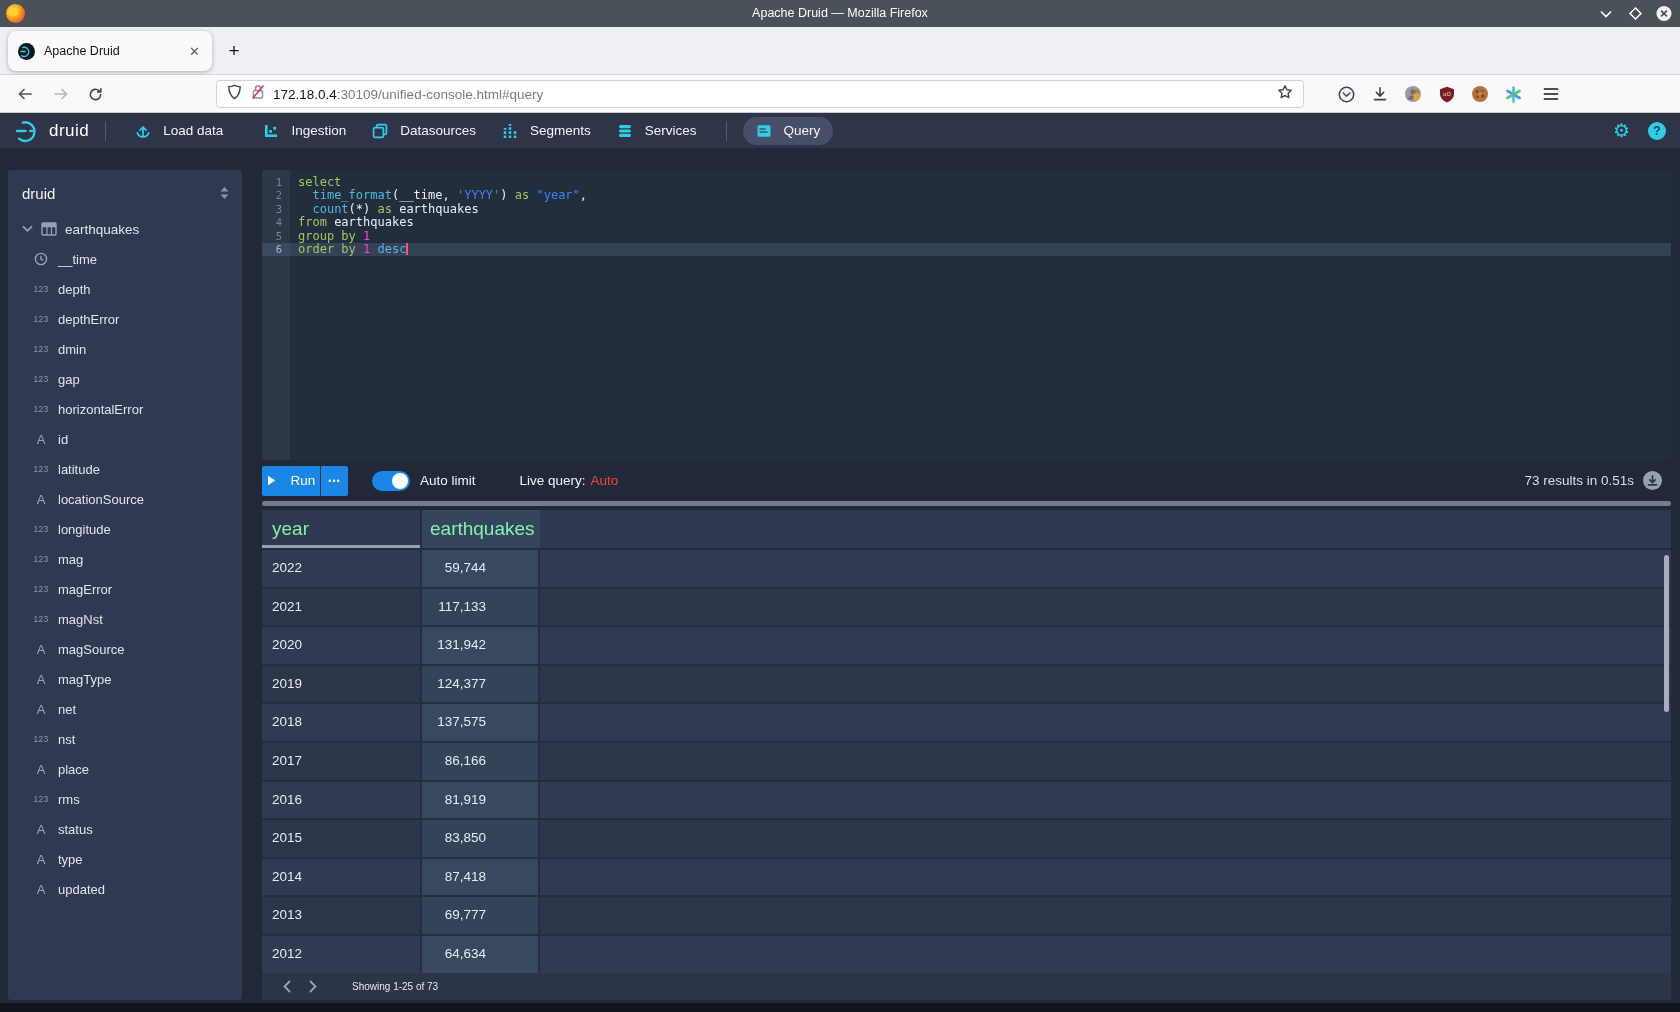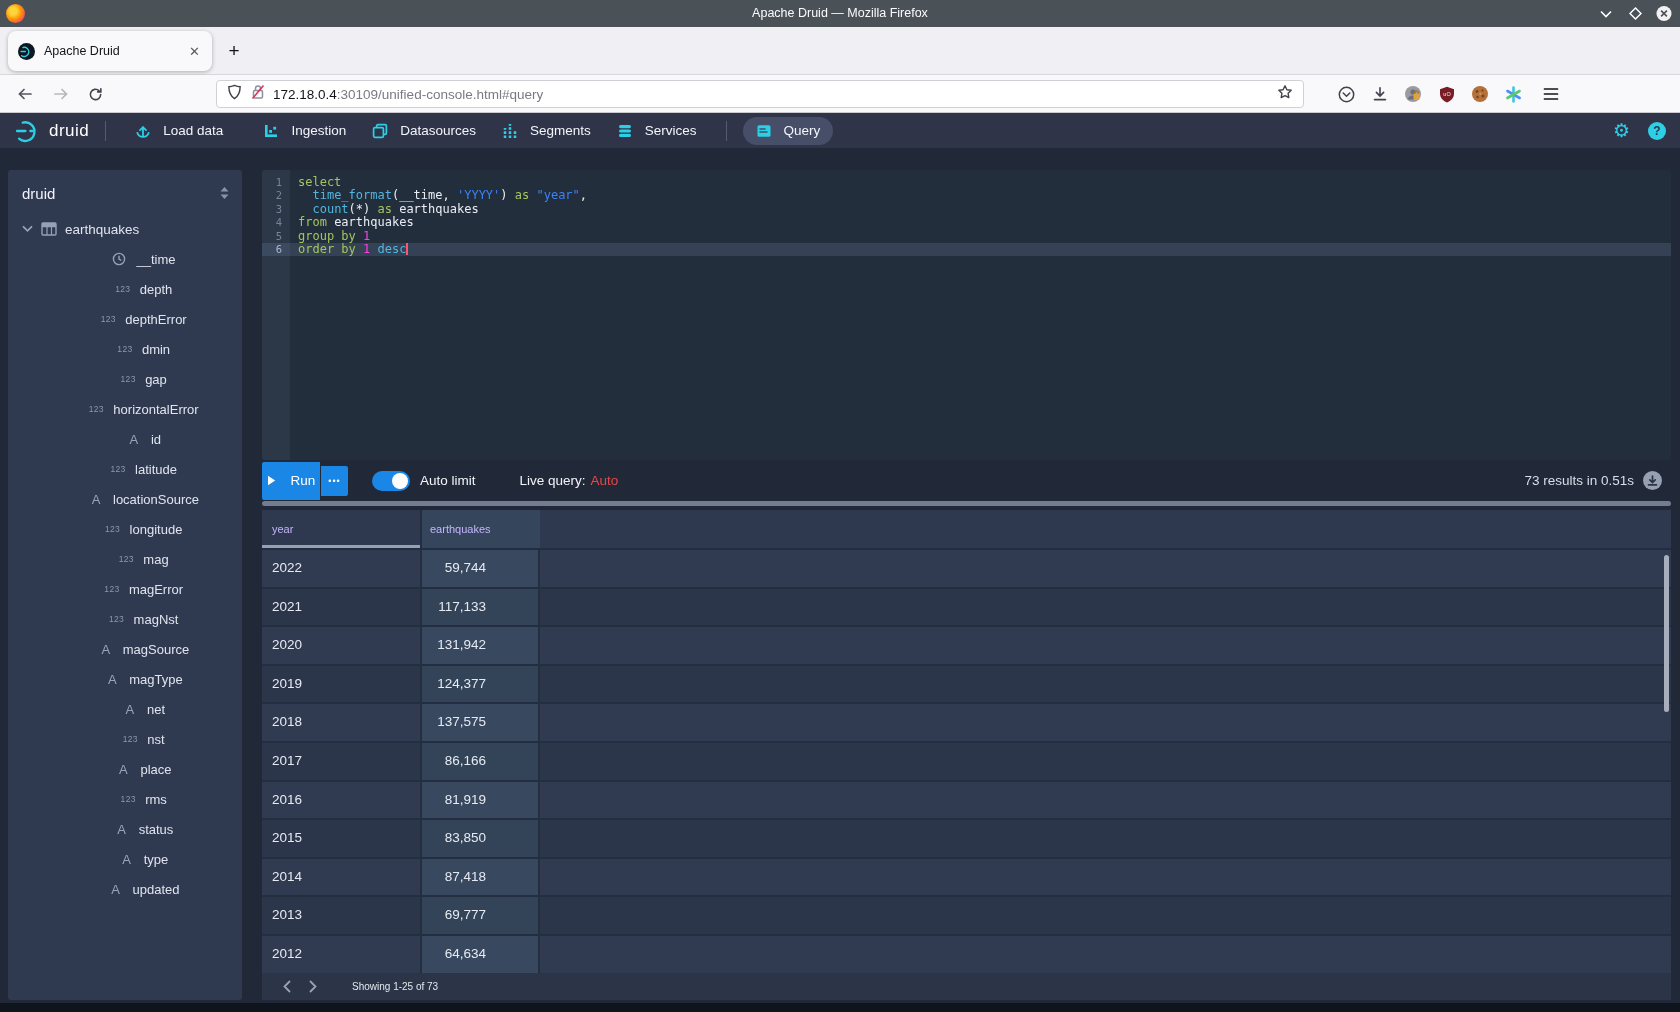--- a/index.html
+++ b/index.html
@@ -54,21 +54,21 @@
   
   .sidebar { position:absolute; left:8px; top:170px; width:234px; height:830px;
     background:#2f3950; border-radius:3px; }
   .schema-row { position:absolute; left:0; top:8px; right:0; height:30px; display:flex;
     align-items:center; padding:0 12px 0 14px; }
   .schema-name { color:#f0f3f9; font-size:15px; flex:1; }
   .tree { position:absolute; left:0; top:44px; right:0; }
   .tree-item { height:30px; display:flex; align-items:center; color:#e0e4ee; font-size:13px; }
   .tree-item.root { padding-left:14px; }
   .tree-item.root .lbl { margin-left:8px; font-size:13.5px; }
-  .tree-item.child { padding-left:34px;justify-content:center; }
+  .tree-item.child { padding-left:22px; }
   .dt-box { width:22px; display:flex; justify-content:center; align-items:center; flex:0 0 auto; }
   .tree-item.child .lbl { margin-left:6px; }
   .dt-num { font-size:8.5px; color:#8e97ac; letter-spacing:.3px; }
   .dt-str { font-size:13px; color:#9aa3b8; }
 
   
   .editor { position:absolute; left:262px; top:170px; width:1409px; height:290px;
     background:#232e3d; border-radius:3px; overflow:hidden; }
   .gutter { position:absolute; left:0; top:0; bottom:0; width:28px; background:#2c3747; padding-top:6px; }
   .g-num { height:13.4px; line-height:13.4px; text-align:right; padding-right:8px;
@@ -78,42 +78,42 @@
   .code-line { height:13.4px; line-height:13.4px; padding-left:8px; white-space:pre;
     font-family:"DejaVu Sans Mono", monospace; font-size:12px; }
   .code-line.active { background:#354154; }
   .tok-p { color:#e9edf4; } .tok-k { color:#a2c65d; } .tok-f { color:#50b7e0; }
   .tok-s { color:#3b82f6; } .tok-n { color:#fa3fe3; }
   .cursor { display:inline-block; width:2px; height:12px; background:#ff5670; vertical-align:-2px; }
 
   
   .runbar { position:absolute; left:262px; top:460px; width:1409px; height:41px;
     display:flex; align-items:center; }
-  .run-btn { height:38px; width:58px; background:#1a86e6; border-radius:2px 0 0 2px; color:#fff;
+  .run-btn { height:30px; width:58px; background:#1a86e6; border-radius:2px 0 0 2px; color:#fff;
     font-size:13.5px; display:flex; align-items:center; justify-content:center; gap:15px; }
   .more-btn { height:30px; width:27px; background:#1a86e6; border-radius:0 2px 2px 0; margin-left:1px;
     color:#fff; font-size:9px; letter-spacing:1px; display:flex; align-items:center; justify-content:center; }
   .toggle { width:38px; height:20px; border-radius:10px; background:#1a86e6; position:relative; margin-left:24px; }
   .toggle .knob { position:absolute; right:2px; top:2px; width:16px; height:16px; border-radius:50%; background:#fff; }
   .runbar-label { color:#f2f4f8; font-size:13.5px; margin-left:10px; }
   .liveq { margin-left:44px; }
   .liveq-val { color:#ef4444; margin-left:5px; }
   .results-summary { margin-left:auto; color:#d9dee9; font-size:13.5px; }
   .dl-circle { width:19px; height:19px; border-radius:50%; background:#97a0b2; margin:0 9px 0 9px;
     display:flex; align-items:center; justify-content:center; }
 
   .splitter { position:absolute; left:262px; top:501px; width:1409px; height:5px;
     background:#737c91; border-radius:3px; }
 
   
   .results { position:absolute; left:262px; top:510px; width:1409px; height:490px;
     background:#2b3547; overflow:hidden; }
   .thead { position:absolute; left:0; right:0; top:0; height:40px; background:#2e384e;
     border-bottom:2px solid #232d40; }
-  .th { position:absolute; top:0; height:38px; line-height:38px; color:#c4b5fd; font-size:11px; }
+  .th { position:absolute; top:0; height:38px; line-height:38px; color:#86efac; font-size:19px; }
   .th-year { left:0; width:158px; padding-left:10px; }
   .th-count { left:158px; width:120px; padding-left:8px; background:#35455c;
     border-left:2px solid #242e41; }
   .sort-underline { position:absolute; left:0; bottom:0; width:158px; height:3px; background:#97a0b2; }
   .tbody { position:absolute; left:0; right:0; top:40px; bottom:27px; overflow:hidden; }
   .trow { height:38.6px; border-bottom:2px solid #242e41; position:relative;
     color:#e6eaf2; font-size:13.5px; }
   .trow.a { background:#303a50; } .trow.b { background:#2c364b; }
   .cell-year { position:absolute; left:0; top:0; bottom:0; width:158px; padding-left:10px;
     line-height:36.6px; }

